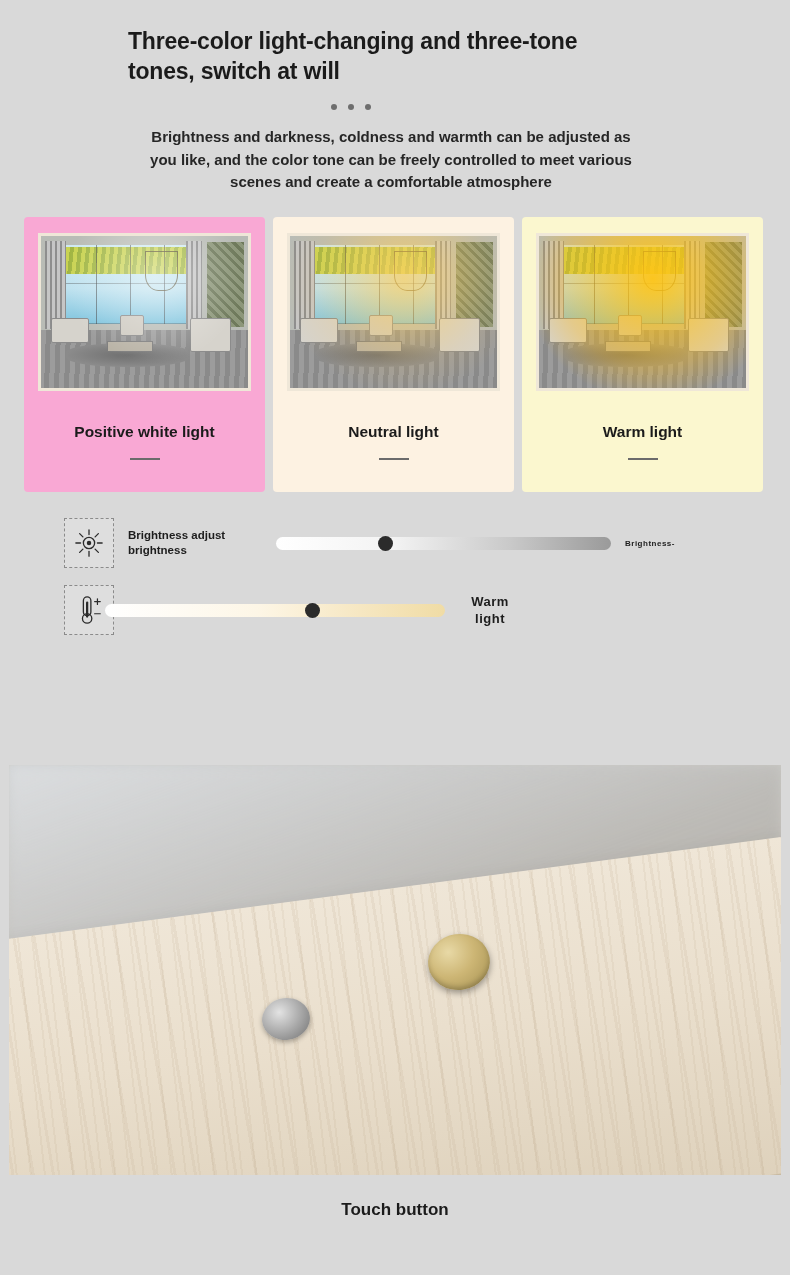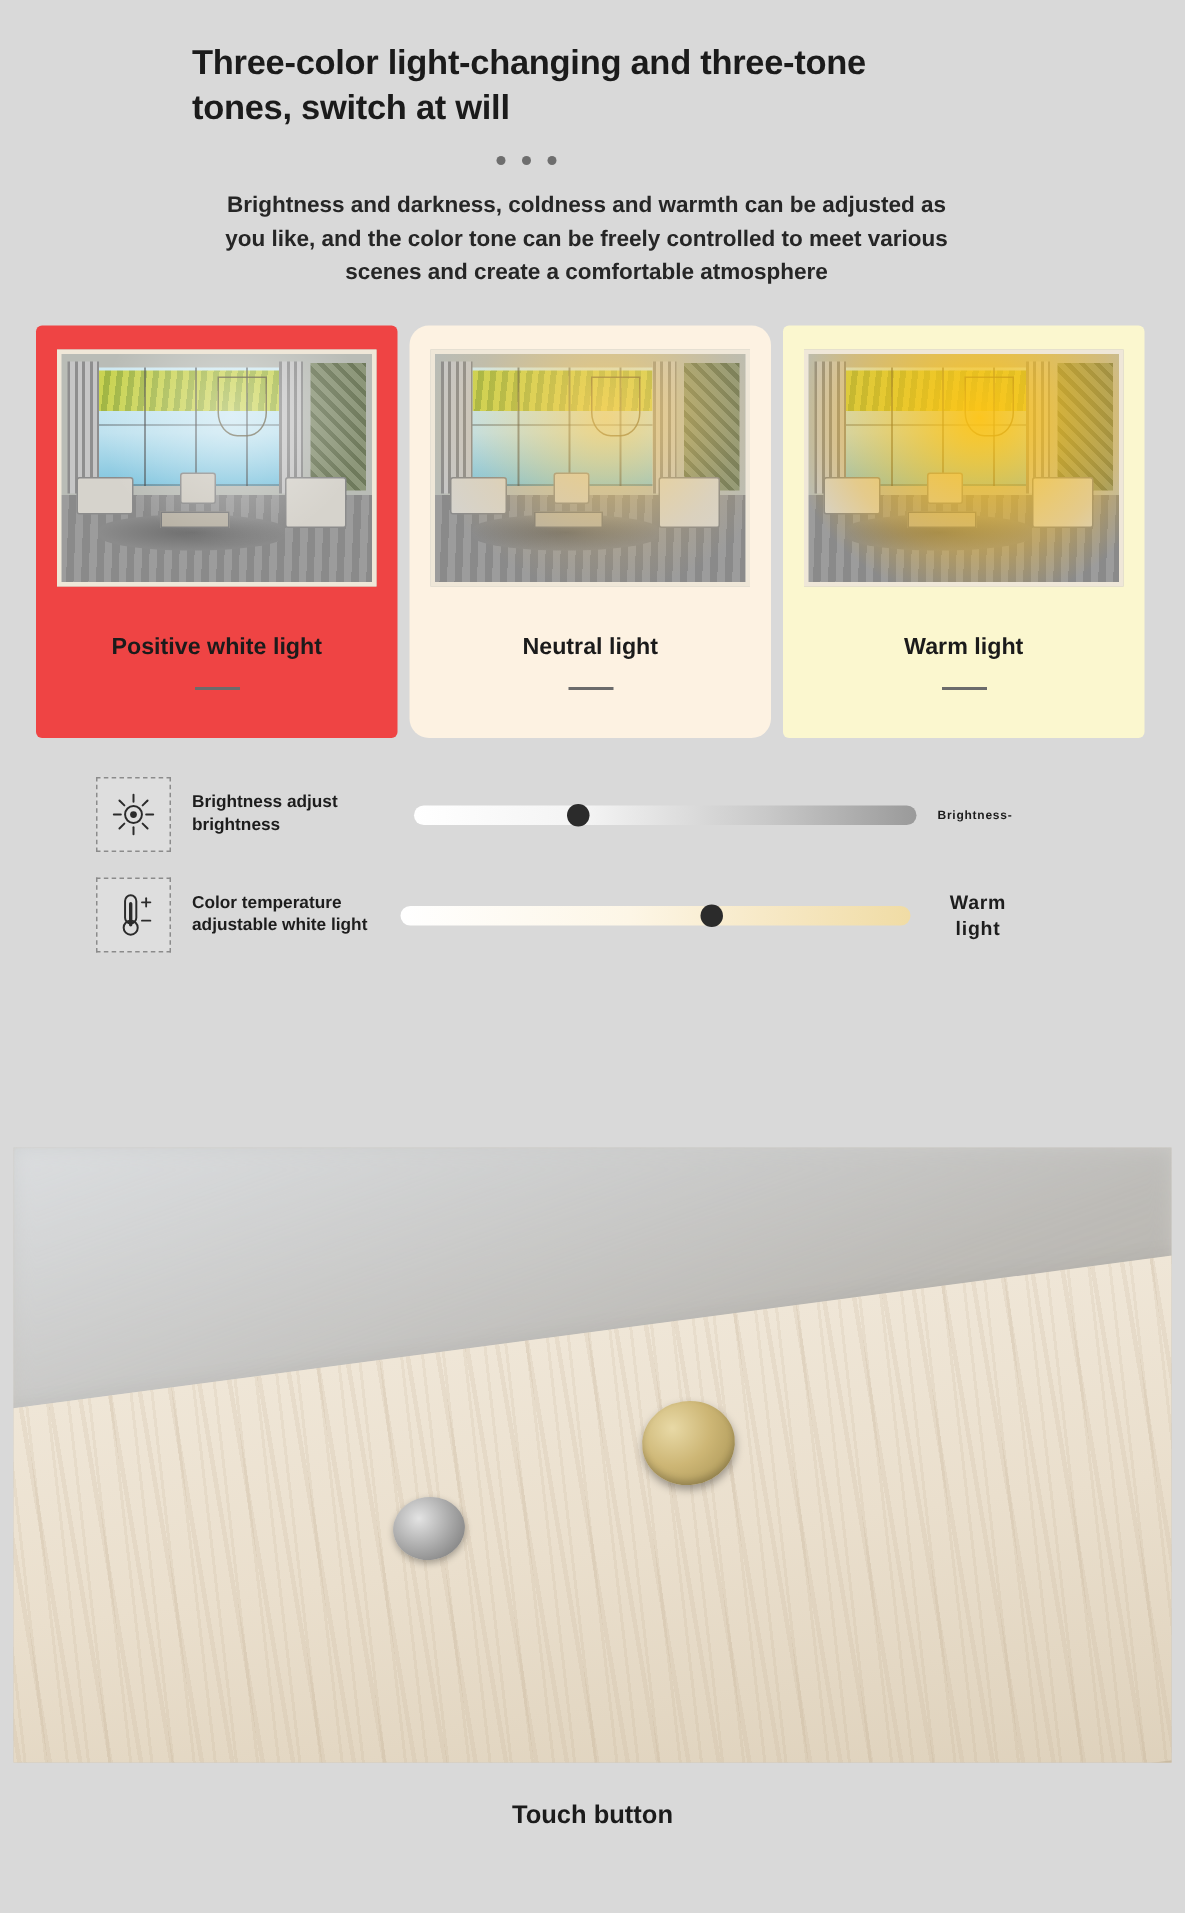--- a/index.html
+++ b/index.html
@@ -50,22 +50,22 @@
   .card {
     width: 242px;
     height: 275px;
     border-radius: 4px;
     padding: 16px 14px 0 14px;
     display: flex;
     flex-direction: column;
     align-items: center;
     position: relative;
   }
-  .card.c1 { background: #ef4444; }
-  .card.c2 { background: #fdf2e2; border-radius: 13px; }
+  .card.c1 { background: #f9a8d4; }
+  .card.c2 { background: #fdf2e2; }
   .card.c3 { background: #fbf7cf; }
 
   .room {
     width: 213px;
     height: 158px;
     position: relative;
     overflow: hidden;
     border: 3px solid #efe7d8;
     background: #b9bcb6;
   }
@@ -379,21 +379,20 @@
           <rect x="10" y="4" width="8" height="20" rx="4" fill="none" stroke="#2b2b2b" stroke-width="1.4"></rect>
           <circle cx="14" cy="27" r="5" fill="none" stroke="#2b2b2b" stroke-width="1.4"></circle>
           <line x1="14" y1="10" x2="14" y2="25" stroke="#2b2b2b" stroke-width="2.4" stroke-linecap="round"></line>
           <g stroke="#2b2b2b" stroke-width="1.3" stroke-linecap="round">
             <line x1="22" y1="9" x2="28" y2="9"></line>
             <line x1="25" y1="6" x2="25" y2="12"></line>
             <line x1="22" y1="22" x2="28" y2="22"></line>
           </g>
         </svg>
       </div>
-      <div class="ctl-text">Color temperature adjustable white light</div>
       <div class="slider warm">
         <div class="knob"></div>
       </div>
       <div class="ctl-tail big">Warm light</div>
     </div>
 
   </div>
 
   <div class="photo">
     <div class="bg"></div>

